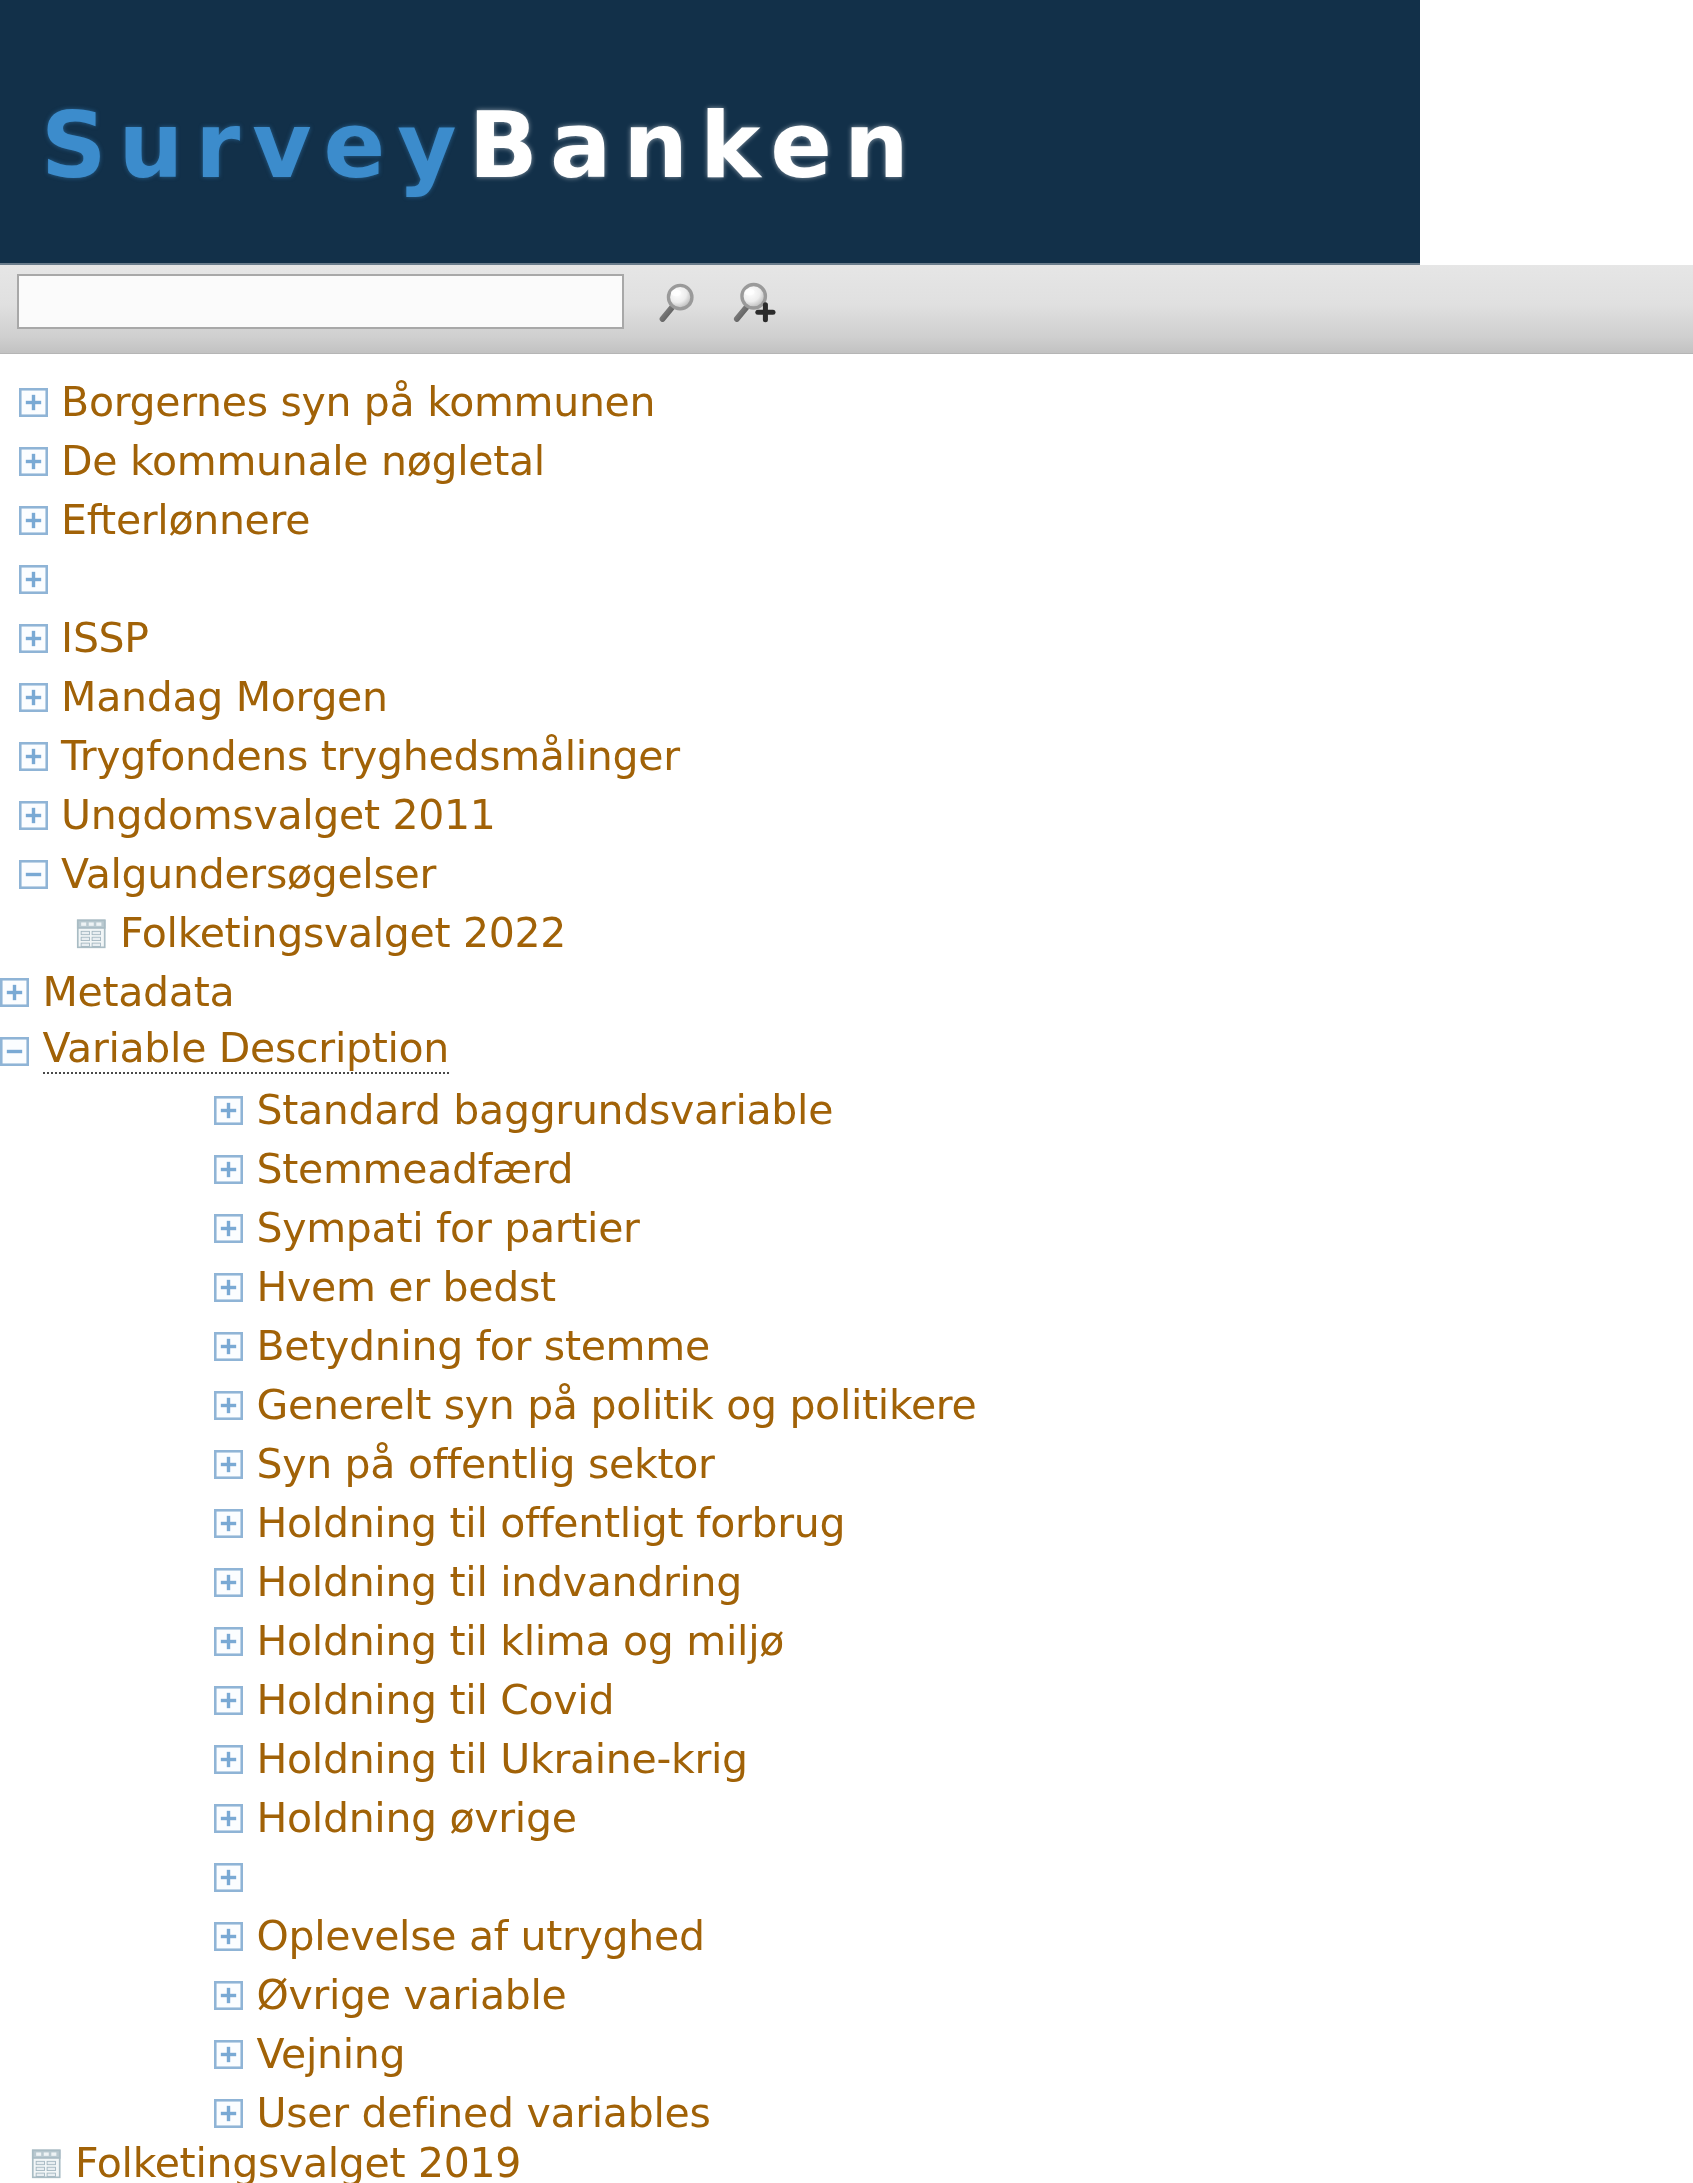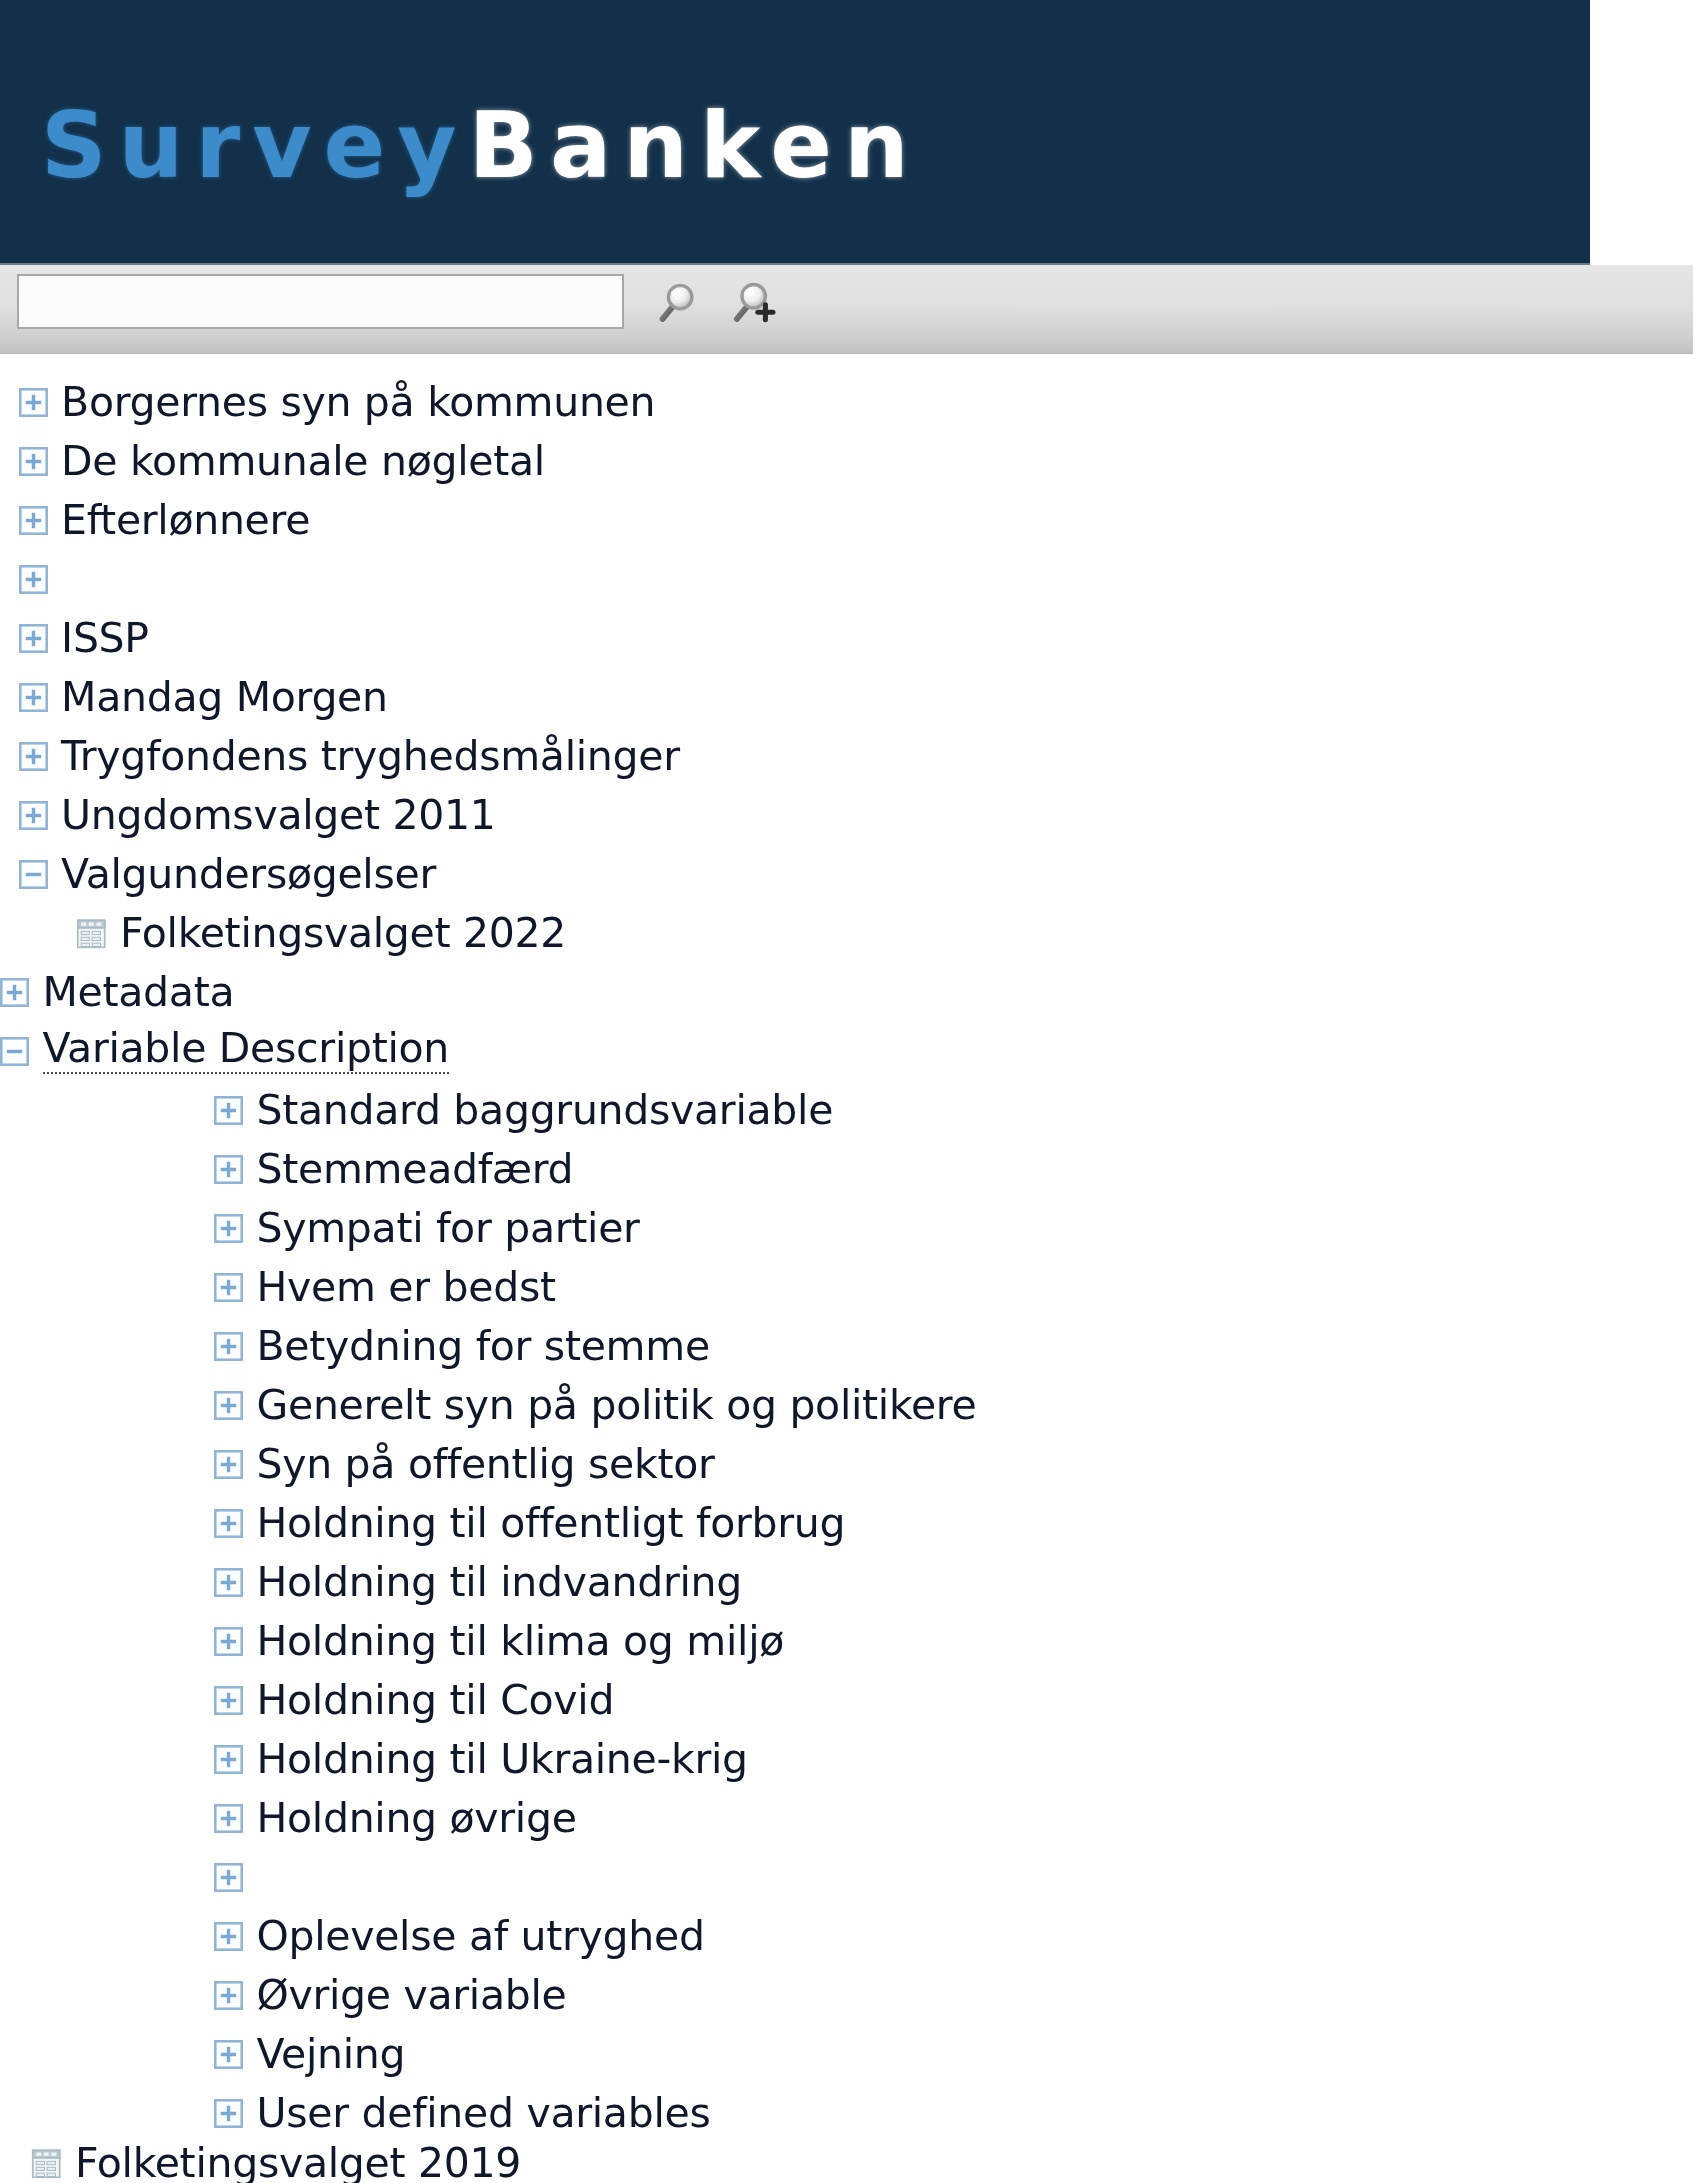--- a/index.html
+++ b/index.html
@@ -8,21 +8,21 @@
     width: 1693px;
     height: 2183px;
     background: #ffffff;
     font-family: "DejaVu Sans", "Liberation Sans", sans-serif;
     overflow: hidden;
   }
 
   
   #header-banner {
     position: relative;
-    width: 1590px;
+    width: 1420px;
     height: 265px;
     background: #123049;
     border-bottom: 2.5px solid #6b7d8c;
   }
 
   #brand-logo {
     position: absolute;
     left: 41px;
     top: 100px;
     font-family: "DejaVu Sans", "Liberation Sans", sans-serif;
@@ -107,21 +107,21 @@
     height: 32px;
     margin-right: 13.5px;
     cursor: pointer;
   }
   .node-icon svg { display: block; width: 30.5px; height: 32px; }
 
   .node-label {
     font-family: "DejaVu Sans", "Liberation Sans", sans-serif;
     font-size: 41px;
     line-height: 1;
-    color: #0f172a;
+    color: #a16207;
     cursor: pointer;
     letter-spacing: -0.3px;
   }
   .node-label.focused {
     border-bottom: 2.5px dotted #4a4a4a;
     padding-bottom: 3.4px;
   }
 
   
   .lvl-0 { padding-left: 18.6px; }

